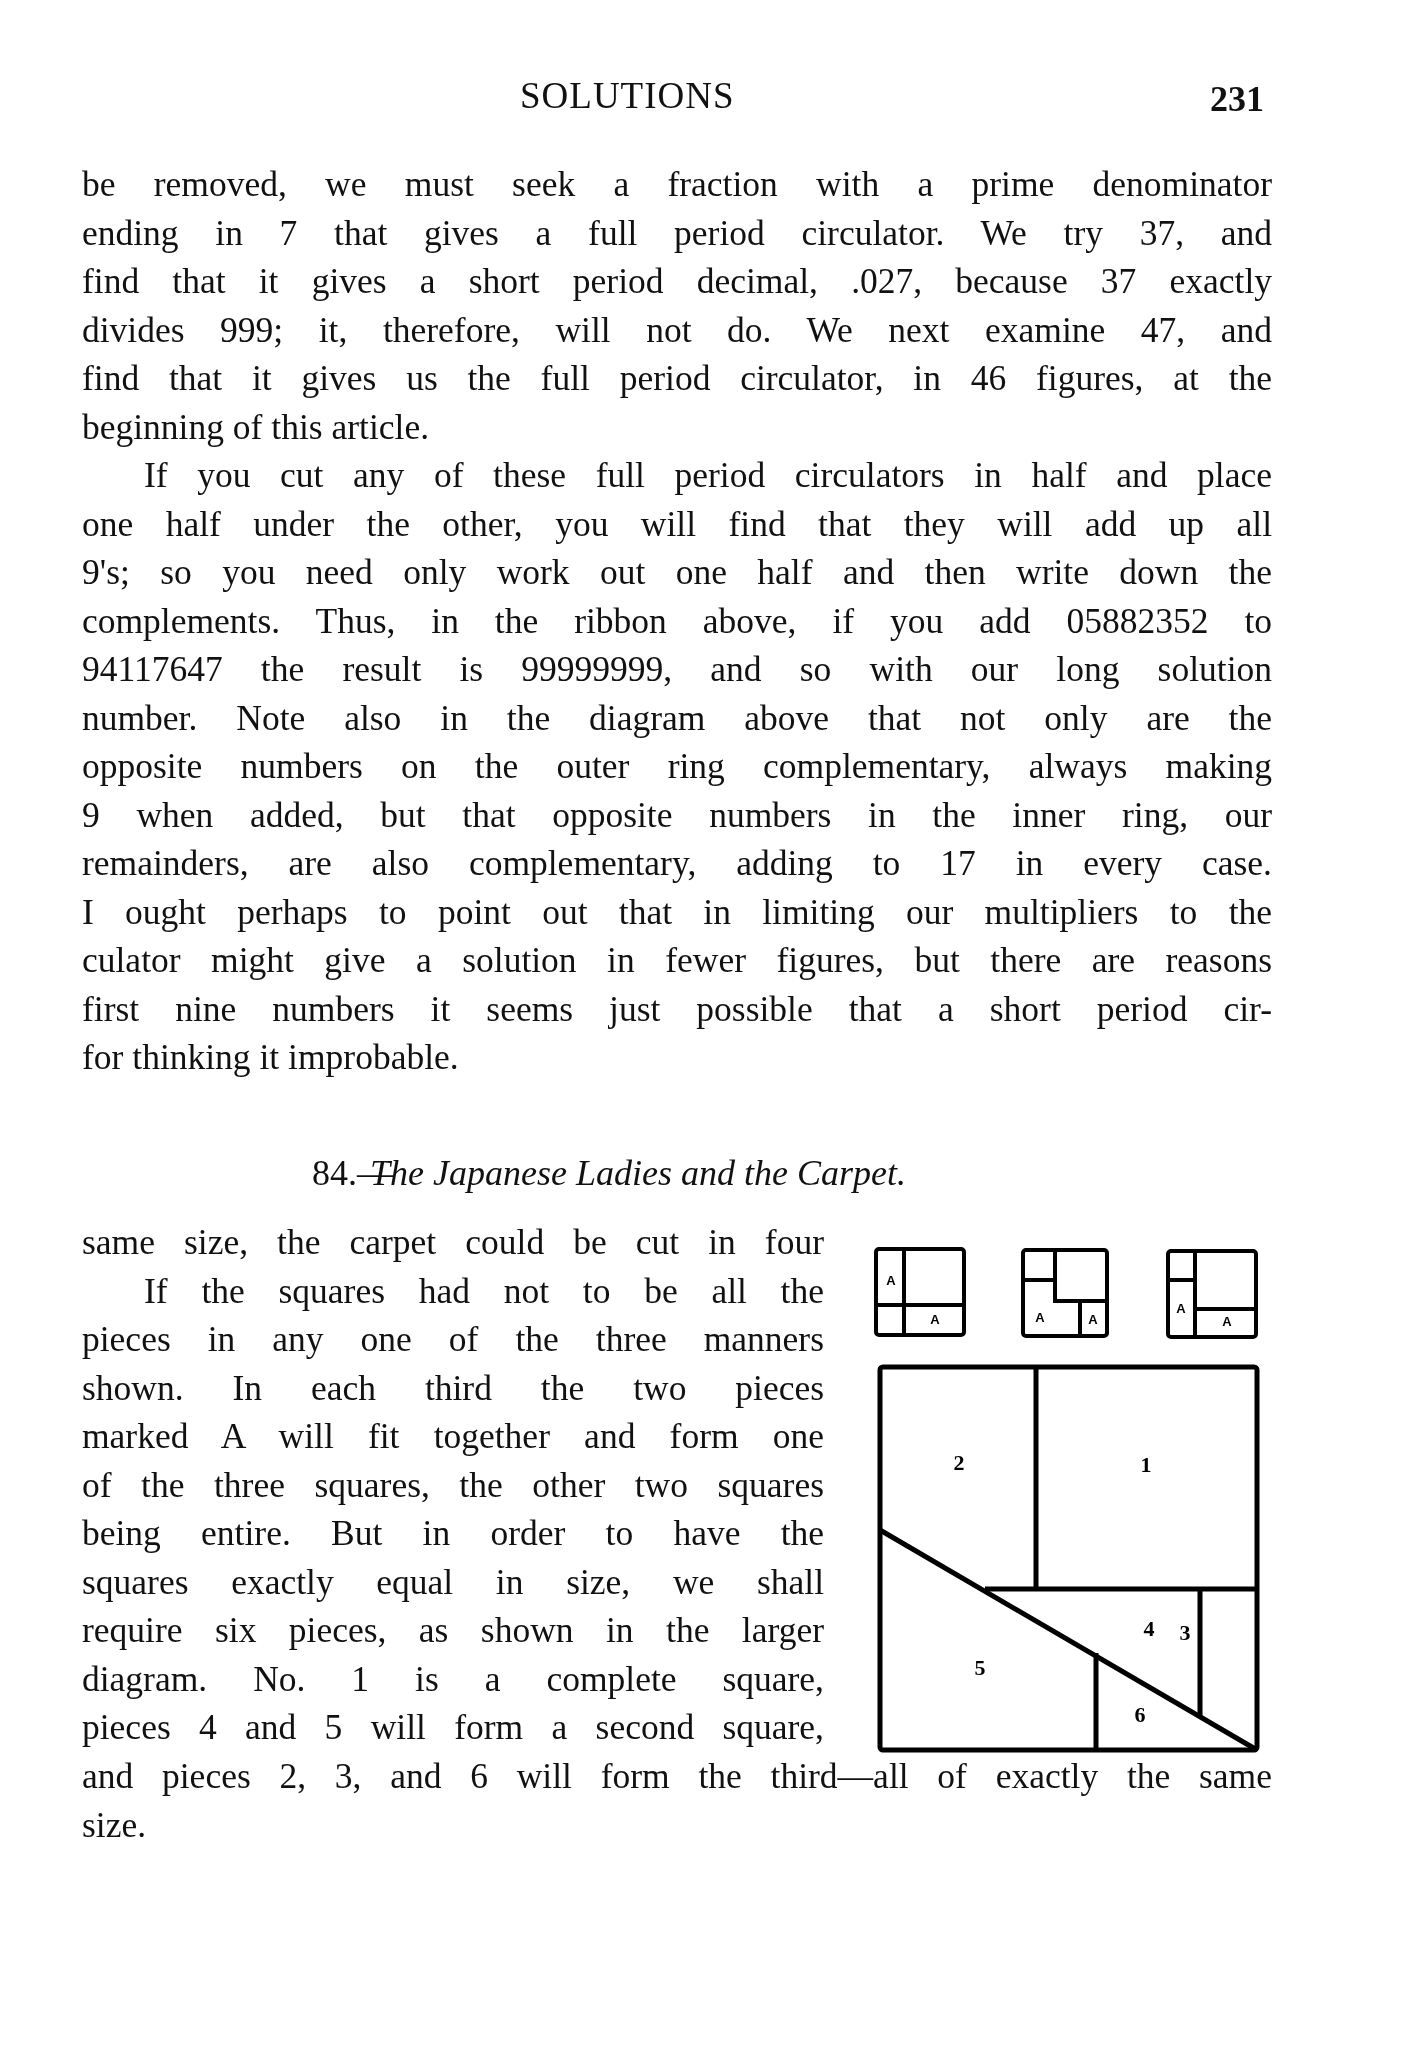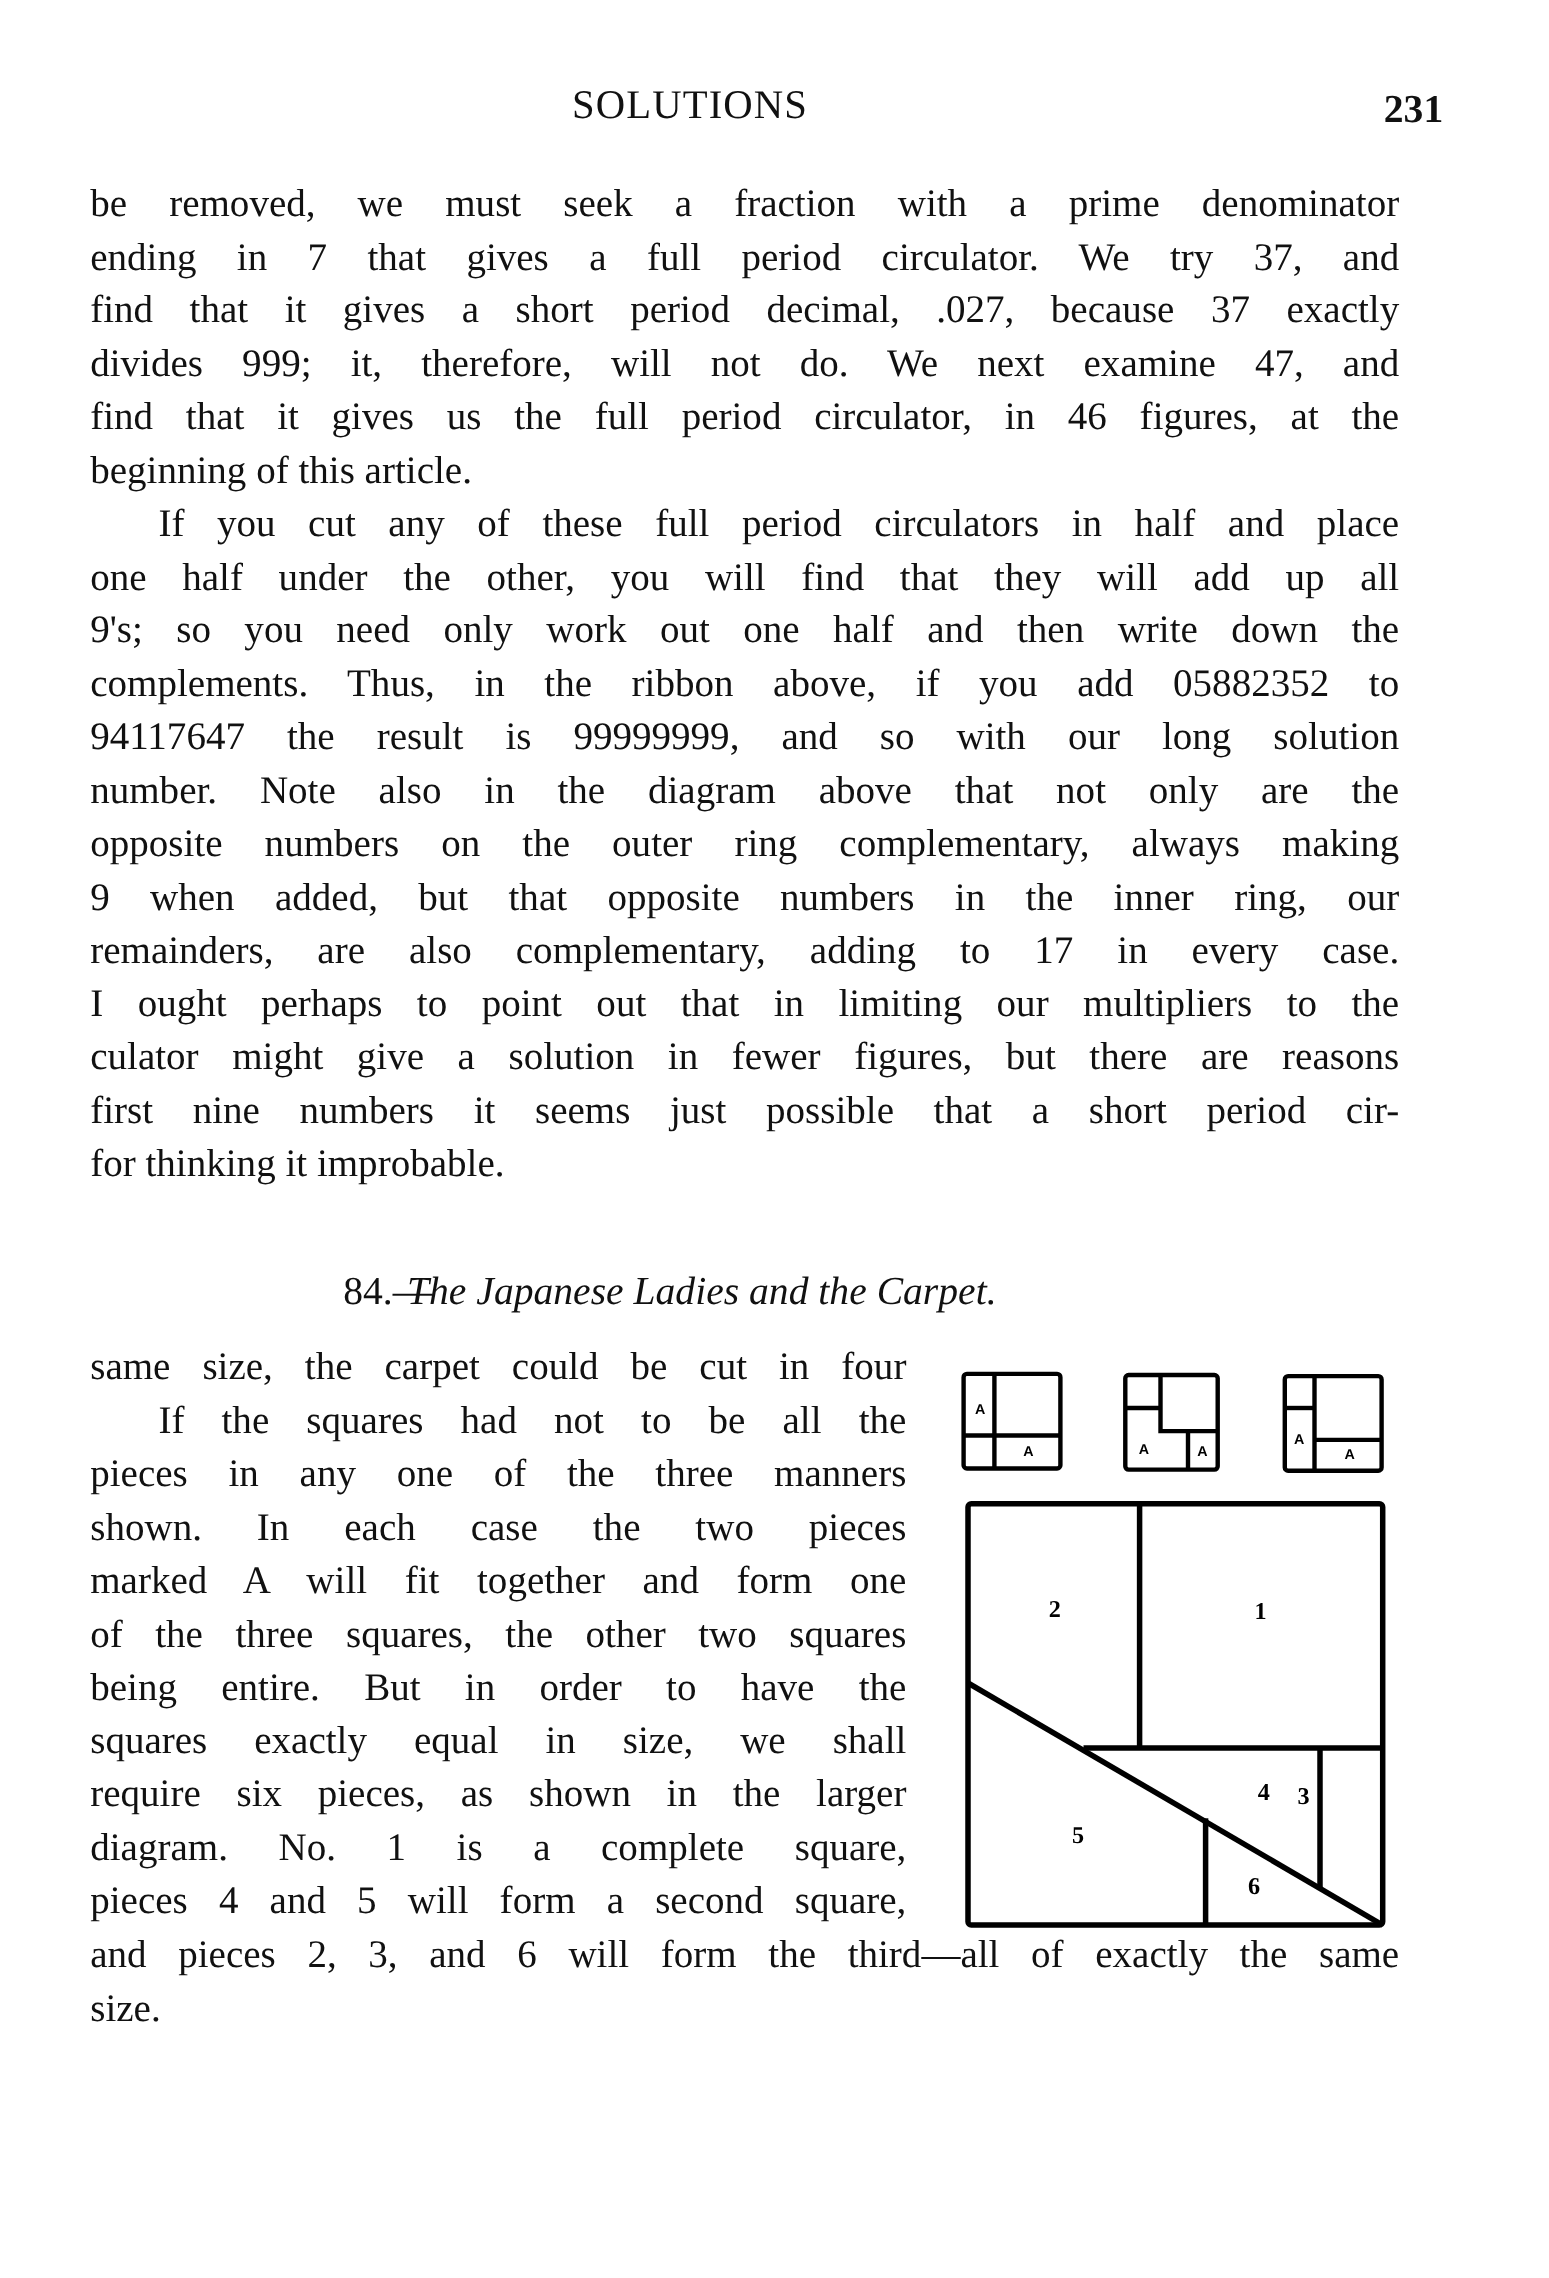--- a/index.html
+++ b/index.html
@@ -1,19 +1,19 @@
 <!DOCTYPE html>
 <html><head>
 <meta charset="utf-8">
 <style>
   html,body{margin:0;padding:0;background:#fff;}
   body{width:1408px;height:2071px;position:relative;overflow:hidden;font-family:"Liberation Serif","DejaVu Serif",serif;color:#111;}
   .header{position:absolute;top:74px;left:0;width:1224px;height:50px;}
   .running-title{position:absolute;left:520px;top:0;font-size:37px;letter-spacing:1px;}
-  .page-num{position:absolute;left:1210px;top:4px;font-size:36px;font-weight:bold;margin-left:48px;}
+  .page-num{position:absolute;left:1210px;top:4px;font-size:36px;font-weight:bold;}
   .body{position:absolute;left:82px;width:1190px;font-size:35.5px;line-height:48.5px;}
   .line{display:block;white-space:nowrap;text-align:justify;text-align-last:justify;height:48.5px;}
   .line.last{text-align-last:left;}
   .indent{padding-left:62px;}
   .p1{top:160px;}
   .p2{top:451px;}
   .section-title{position:absolute;top:1152px;left:0;width:1408px;text-align:left;font-size:36px;}
   .section-title .num{position:absolute;left:288px;margin-left:24px;}
   .section-title .ital{position:absolute;left:370px;font-style:italic;}
   .p3{top:1218px;width:742px;}
@@ -55,21 +55,21 @@
 
 <div class="section-title">
   <span class="num">84.—</span>
   <span class="ital">The Japanese Ladies and the Carpet.</span>
 </div>
 
 <div class="body p3">
   <span class="line">same size, the carpet could be cut in four</span>
   <span class="line indent">If the squares had not to be all the</span>
   <span class="line">pieces in any one of the three manners</span>
-  <span class="line">shown.  In each case the two pieces</span>
+  <span class="line">shown.  In each third the two pieces</span>
   <span class="line">marked A will fit together and form one</span>
   <span class="line">of the three squares, the other two squares</span>
   <span class="line">being entire.  But in order to have the</span>
   <span class="line">squares exactly equal in size, we shall</span>
   <span class="line">require six pieces, as shown in the larger</span>
   <span class="line">diagram.  No. 1 is a complete square,</span>
   <span class="line">pieces 4 and 5 will form a second square,</span>
 </div>
 
 <div class="body p3b">

